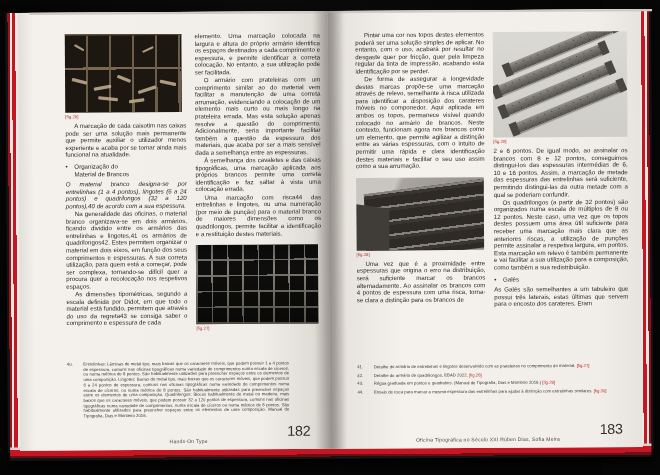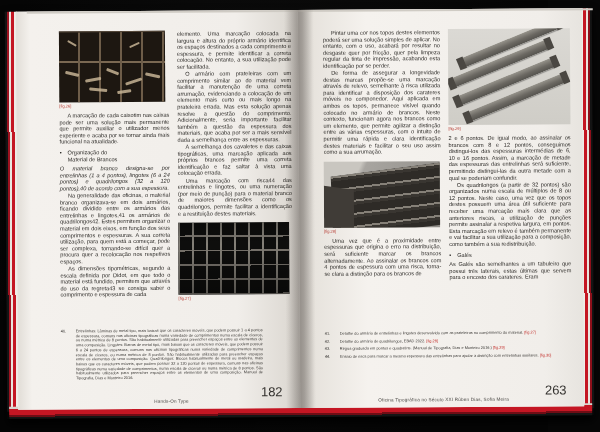--- a/index.html
+++ b/index.html
@@ -183,18 +183,18 @@
           <span class="fn-num">43.</span>
           <span class="fn-text"><span>Régua graduada em pontos e quadratins. (Manual de Tipografia, Dias e Monteiro 2016.) </span><span class="figref">[fig.29]</span></span>
         </div>
         <div class="fn-row">
           <span class="fn-num">44.</span>
           <span class="fn-text"><span>Ensaio de risca para marcar a mesma espessura das entrelinhas para ajudar à distinção com entrelinhas similares. </span><span class="figref">[fig.30]</span></span>
         </div>
       </div>
 
       <div class="footer-title" style="left:360px;top:388px;">Oficina Tipográfica no Século XXI Rúben Dias, Sofia Meira</div>
-      <div class="pagenum" style="left:527px;top:374px;">263</div>
+      <div class="pagenum" style="left:527px;top:374px;">183</div>
 
       <div class="gutter"></div>
     </div>
   </div>
 </div>
 
 </body></html>

